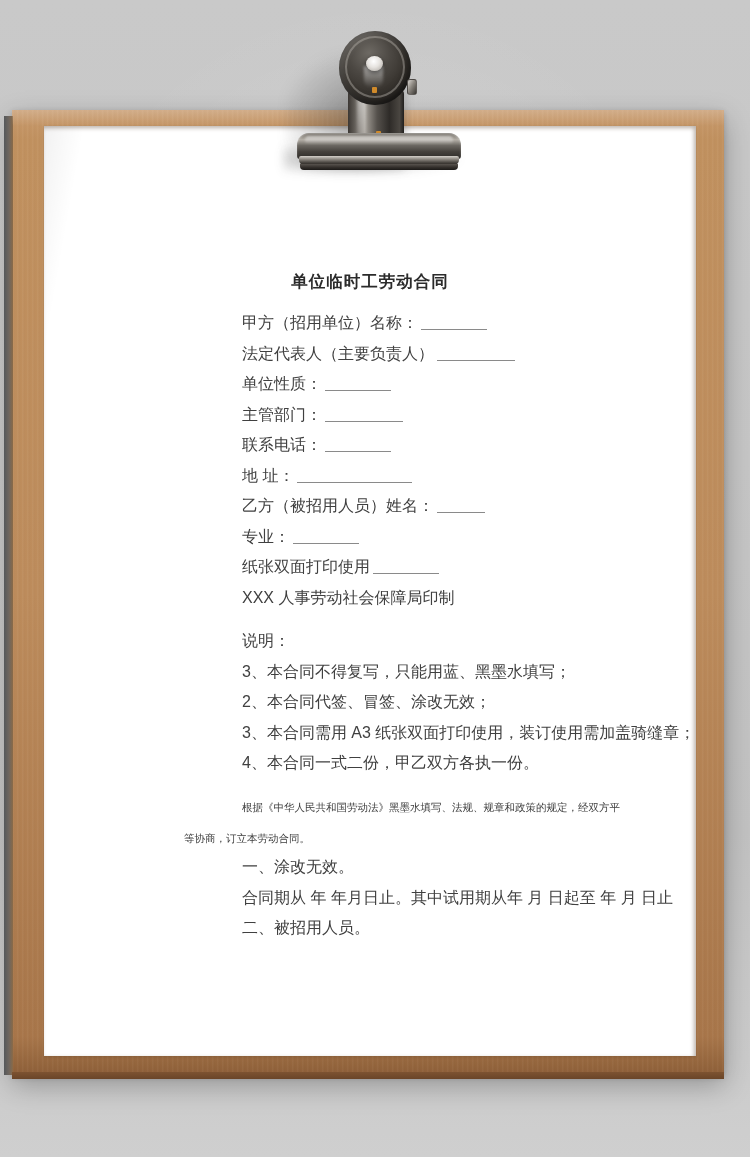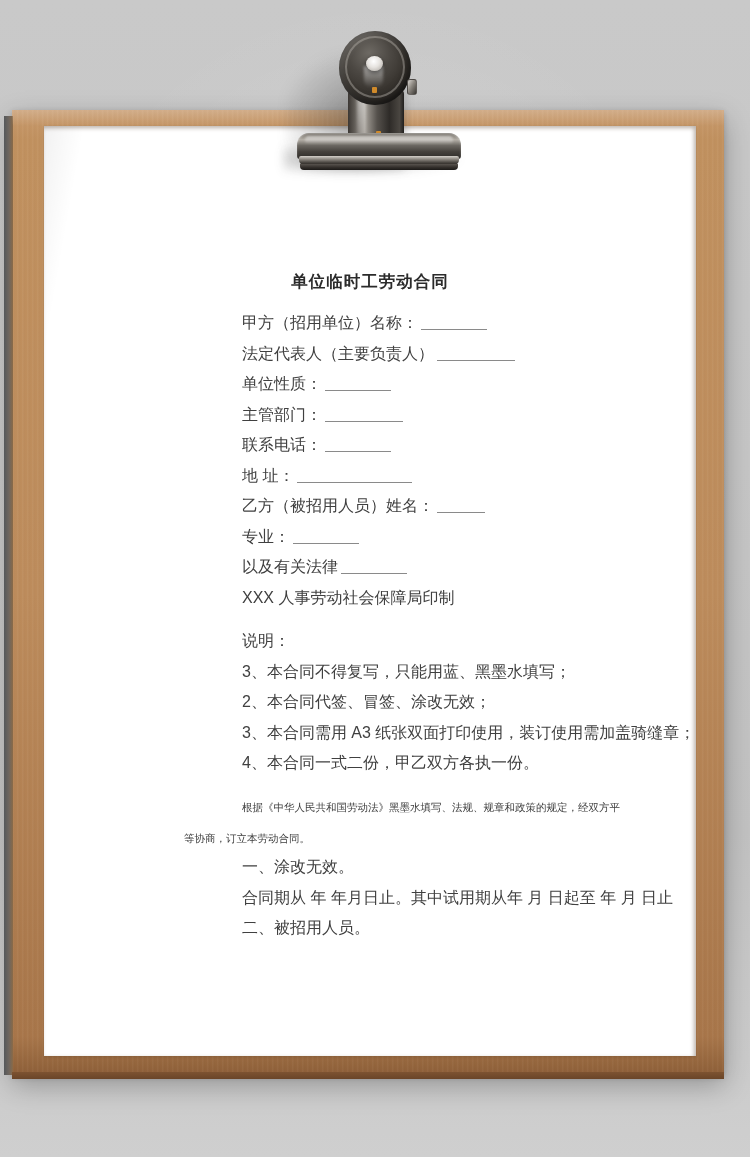--- a/index.html
+++ b/index.html
@@ -351,21 +351,21 @@
 
       <div id="field-list">
           <div class="doc-line"><span>甲方（招用单位）名称：</span><span class="blank" style="width: 66px;"></span></div>
           <div class="doc-line"><span>法定代表人（主要负责人）</span><span class="blank" style="width: 78px;"></span></div>
           <div class="doc-line"><span>单位性质：</span><span class="blank" style="width: 66px;"></span></div>
           <div class="doc-line"><span>主管部门：</span><span class="blank" style="width: 78px;"></span></div>
           <div class="doc-line"><span>联系电话：</span><span class="blank" style="width: 66px;"></span></div>
           <div class="doc-line"><span>地  址：</span><span class="blank" style="width: 115px;"></span></div>
           <div class="doc-line"><span>乙方（被招用人员）姓名：</span><span class="blank" style="width: 48px;"></span></div>
           <div class="doc-line"><span>专业：</span><span class="blank" style="width: 66px;"></span></div>
-          <div class="doc-line"><span>以及有关法律</span><span class="blank" style="width: 66px;"></span></div>
+          <div class="doc-line"><span>纸张双面打印使用</span><span class="blank" style="width: 66px;"></span></div>
           <div class="doc-line">XXX 人事劳动社会保障局印制</div>
         </div>
 
       <div id="notes-list">
           <div class="doc-line">说明：</div>
           <div class="doc-line">3、本合同不得复写，只能用蓝、黑墨水填写；</div>
           <div class="doc-line">2、本合同代签、冒签、涂改无效；</div>
           <div class="doc-line">3、本合同需用 A3 纸张双面打印使用，装订使用需加盖骑缝章；</div>
           <div class="doc-line">4、本合同一式二份，甲乙双方各执一份。</div>
         </div>

